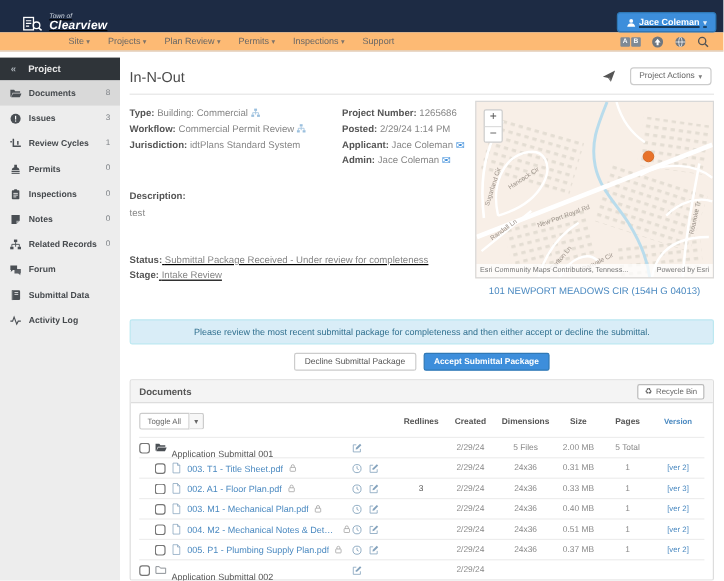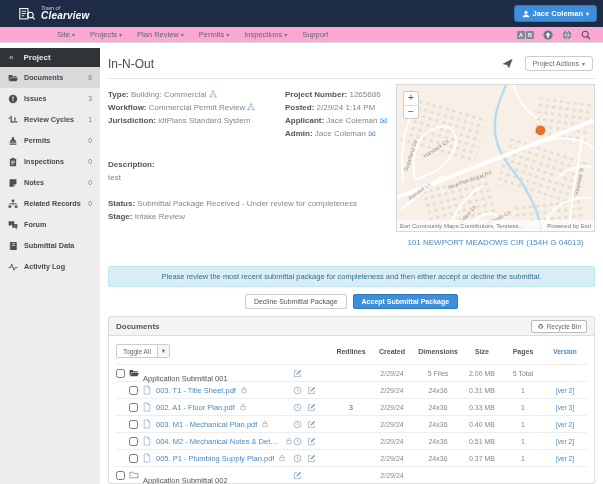--- a/index.html
+++ b/index.html
@@ -7,39 +7,40 @@
   body {
     width:603px; height:484px; overflow:hidden; position:relative;
     font-family:"Liberation Sans", sans-serif; background:#fff;
     -webkit-font-smoothing:antialiased;
   }
   .caret { font-size:6px; color:inherit; opacity:.85; }
 
   
   .topbar {
     height:27px; background:var(--header-bg,#1d2b44);
-    display:flex; align-items:center; justify-content:space-between;
+    display:flex; align-items:flex-end; justify-content:space-between;
     padding:0 6px 0 18px;
+    text-decoration:underline;
   }
   .brand { display:flex; align-items:center; gap:5px; color:#fff; cursor:pointer; }
   .logo-icon svg { width:18px; height:15px; display:block; }
   .brand-text { display:flex; flex-direction:column; line-height:1; }
   .town { font-size:5.5px; font-style:italic; color:#cfd6e0; }
   .bname { font-size:10px; font-weight:bold; font-style:italic; letter-spacing:.2px; }
   .user-btn {
     background:var(--accent,#3d8edb); color:#fff; border:1px solid var(--accent-border,#2f78b5);
     border-radius:3px; font-size:7.5px; font-weight:bold; height:17px;
     display:flex; align-items:center; gap:3px; padding:0 7px; cursor:pointer;
     font-family:inherit;
   }
   .uicon svg { width:8px; height:8px; display:block; }
 
   
   .navbar {
-    height:16px; background:#f9a8d4; border-bottom:1px solid #ddd;
+    height:16px; background:#fdba74; border-bottom:1px solid #ddd;
     display:flex; align-items:center; justify-content:space-between;
     padding:0 12px 0 57px;
   }
   .nav-items { display:flex; gap:15px; }
   .nav-item { font-size:7.5px; color:#666; display:flex; align-items:center; gap:2px; cursor:pointer; white-space:nowrap; }
   .nav-right { display:flex; gap:9px; align-items:center; }
   .lang-badge { display:flex; gap:1px; cursor:pointer; }
   .lb { width:8px; height:8px; background:#7f8a95; color:#fff; font-size:5.5px; font-weight:bold;
         display:flex; align-items:center; justify-content:center; border-radius:1px; }
   .nicon { cursor:pointer; display:flex; }
@@ -77,21 +78,21 @@
   .lab { font-weight:bold; color:#555; }
   .val { color:#868686; }
   .flow { display:inline-flex; vertical-align:-1px; cursor:pointer; }
   .flow svg { width:8px; height:8px; }
   .env { color:var(--accent,#3d8edb); font-size:9px; cursor:pointer; line-height:1; vertical-align:-1px; }
   .desc { margin-top:13px; }
   .desc .val { line-height:13px; font-size:8px; }
   .desc .lab, .appt .lab, .statusblk .lab { font-size:8px; line-height:13px; display:inline-block; }
   .appt { margin-top:11px; }
   .appt .lab { display:block; }
-  .statusblk { margin-top:13px; font-size:8px; line-height:11px; }
+  .statusblk { margin-top:26px; font-size:8px; line-height:11px;text-decoration:underline; }
 
   
   .map-card { position:absolute; top:5px; right:0; width:199px; }
   .map-box { width:199px; height:148px; border:1px solid #d8d8d8; position:relative; background:var(--map-bg,#f8efe7); overflow:hidden; cursor:grab; }
   .map-box > svg { display:block; }
   .zoomctl { position:absolute; top:6px; left:6px; width:16px; background:#fff; border:1px solid #ccc; border-radius:2px; }
   .zbtn { height:13px; line-height:12px; text-align:center; font-size:10px; color:#555; cursor:pointer; }
   .zbtn + .zbtn { border-top:1px solid #ddd; }
   .map-attr { position:absolute; bottom:0; left:0; right:0; height:11px; background:rgba(255,255,255,.75);
               display:flex; justify-content:space-between; align-items:center; padding:0 3px;

